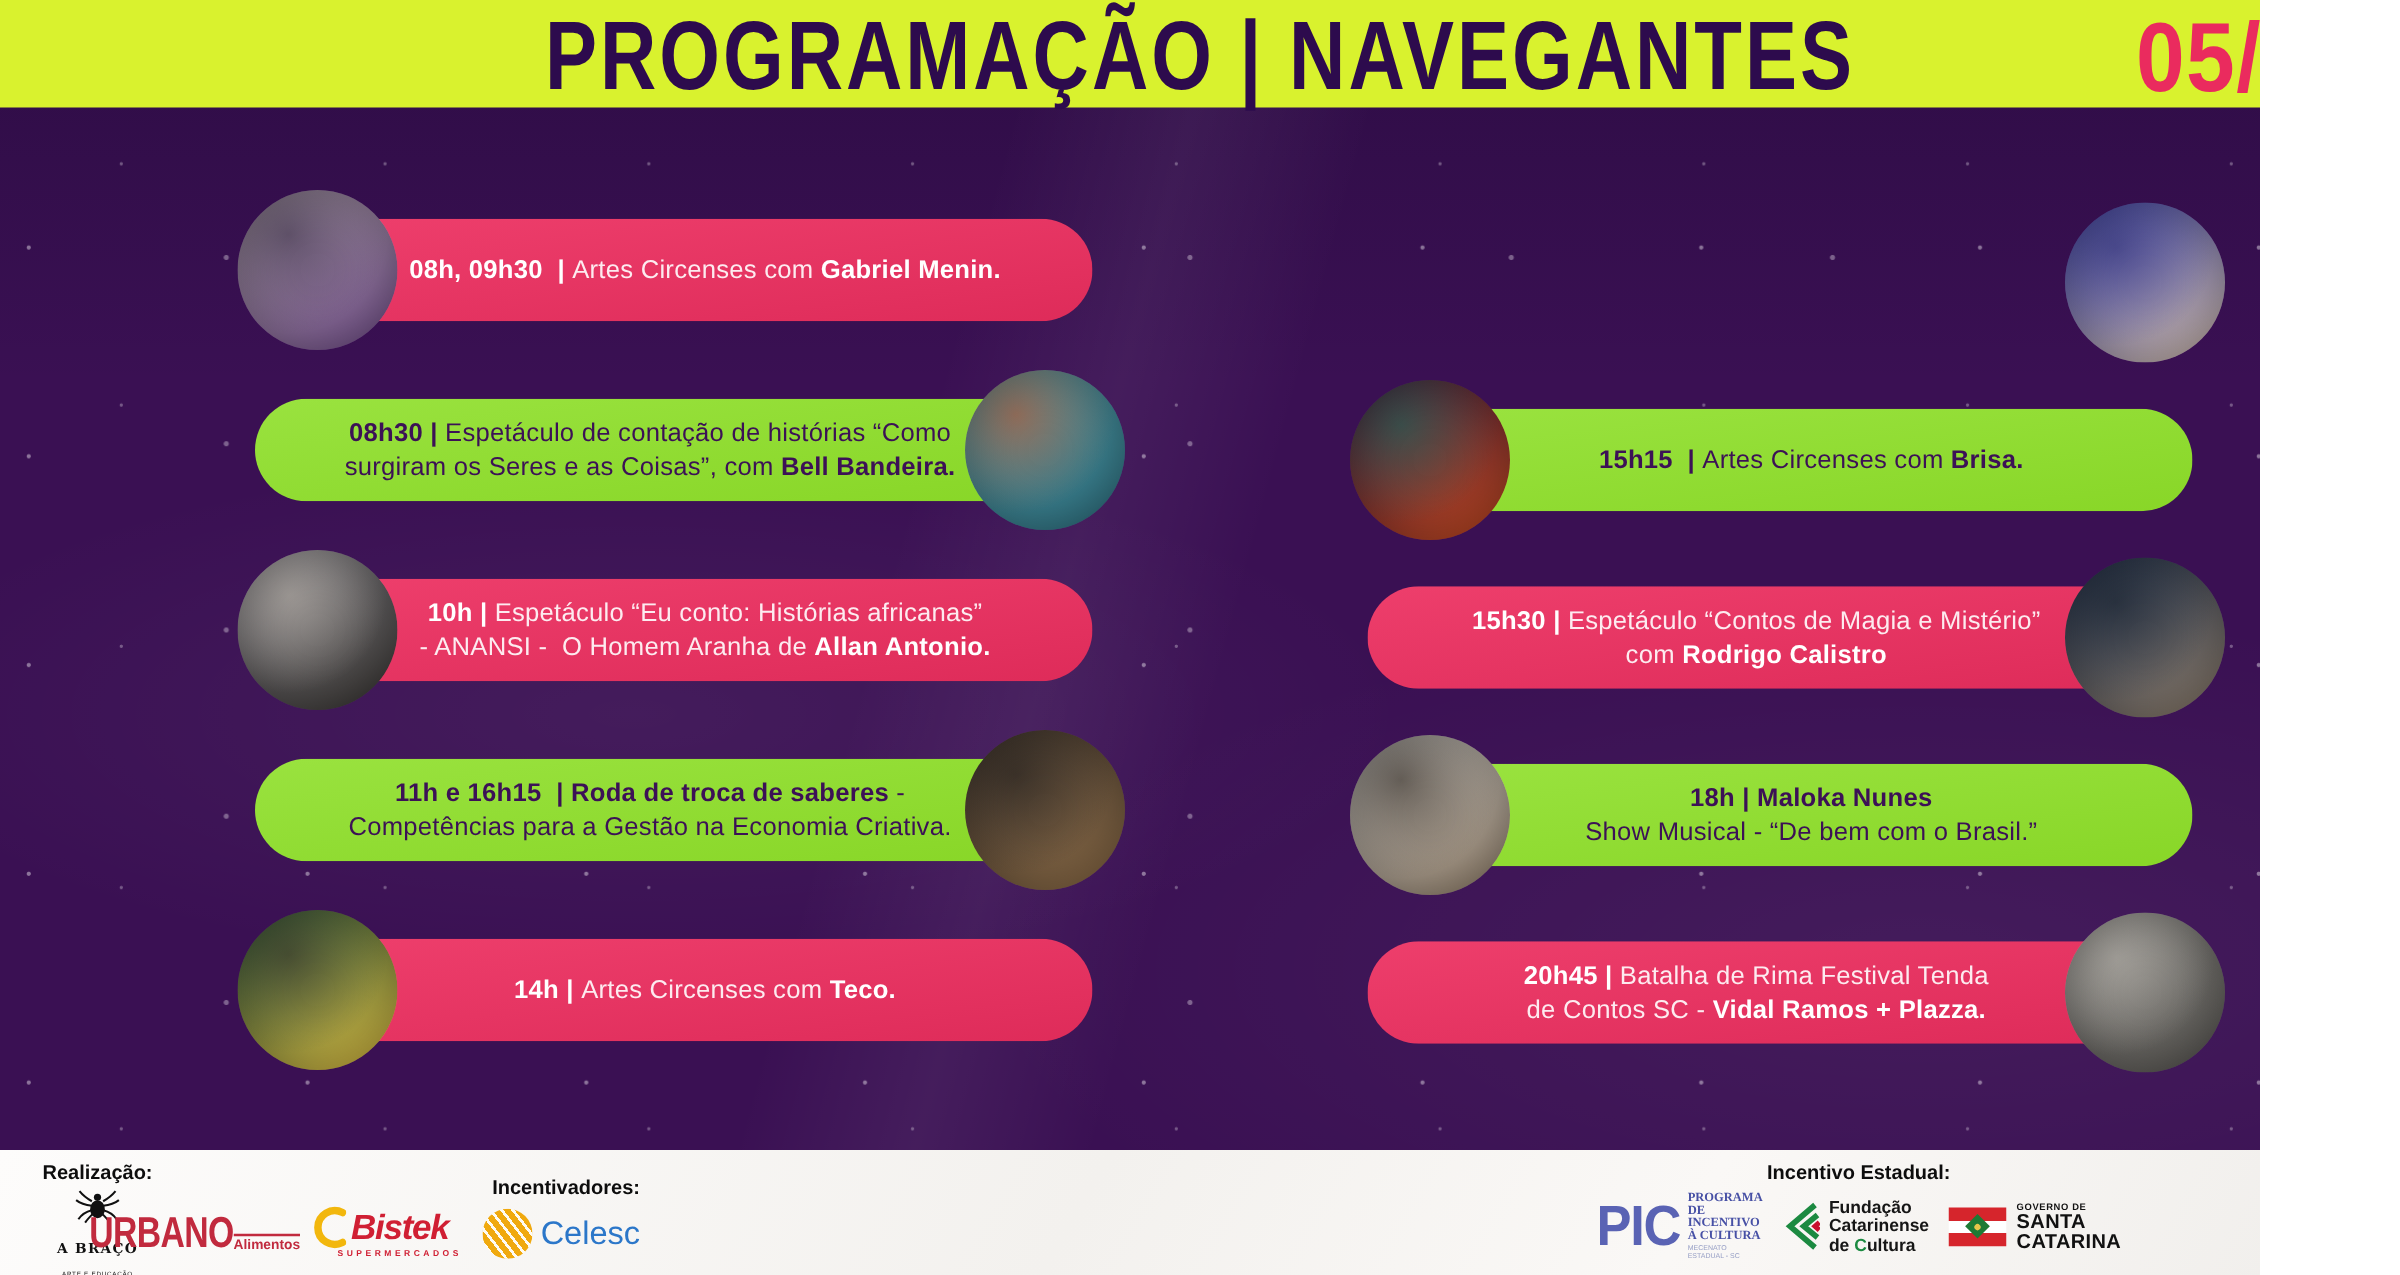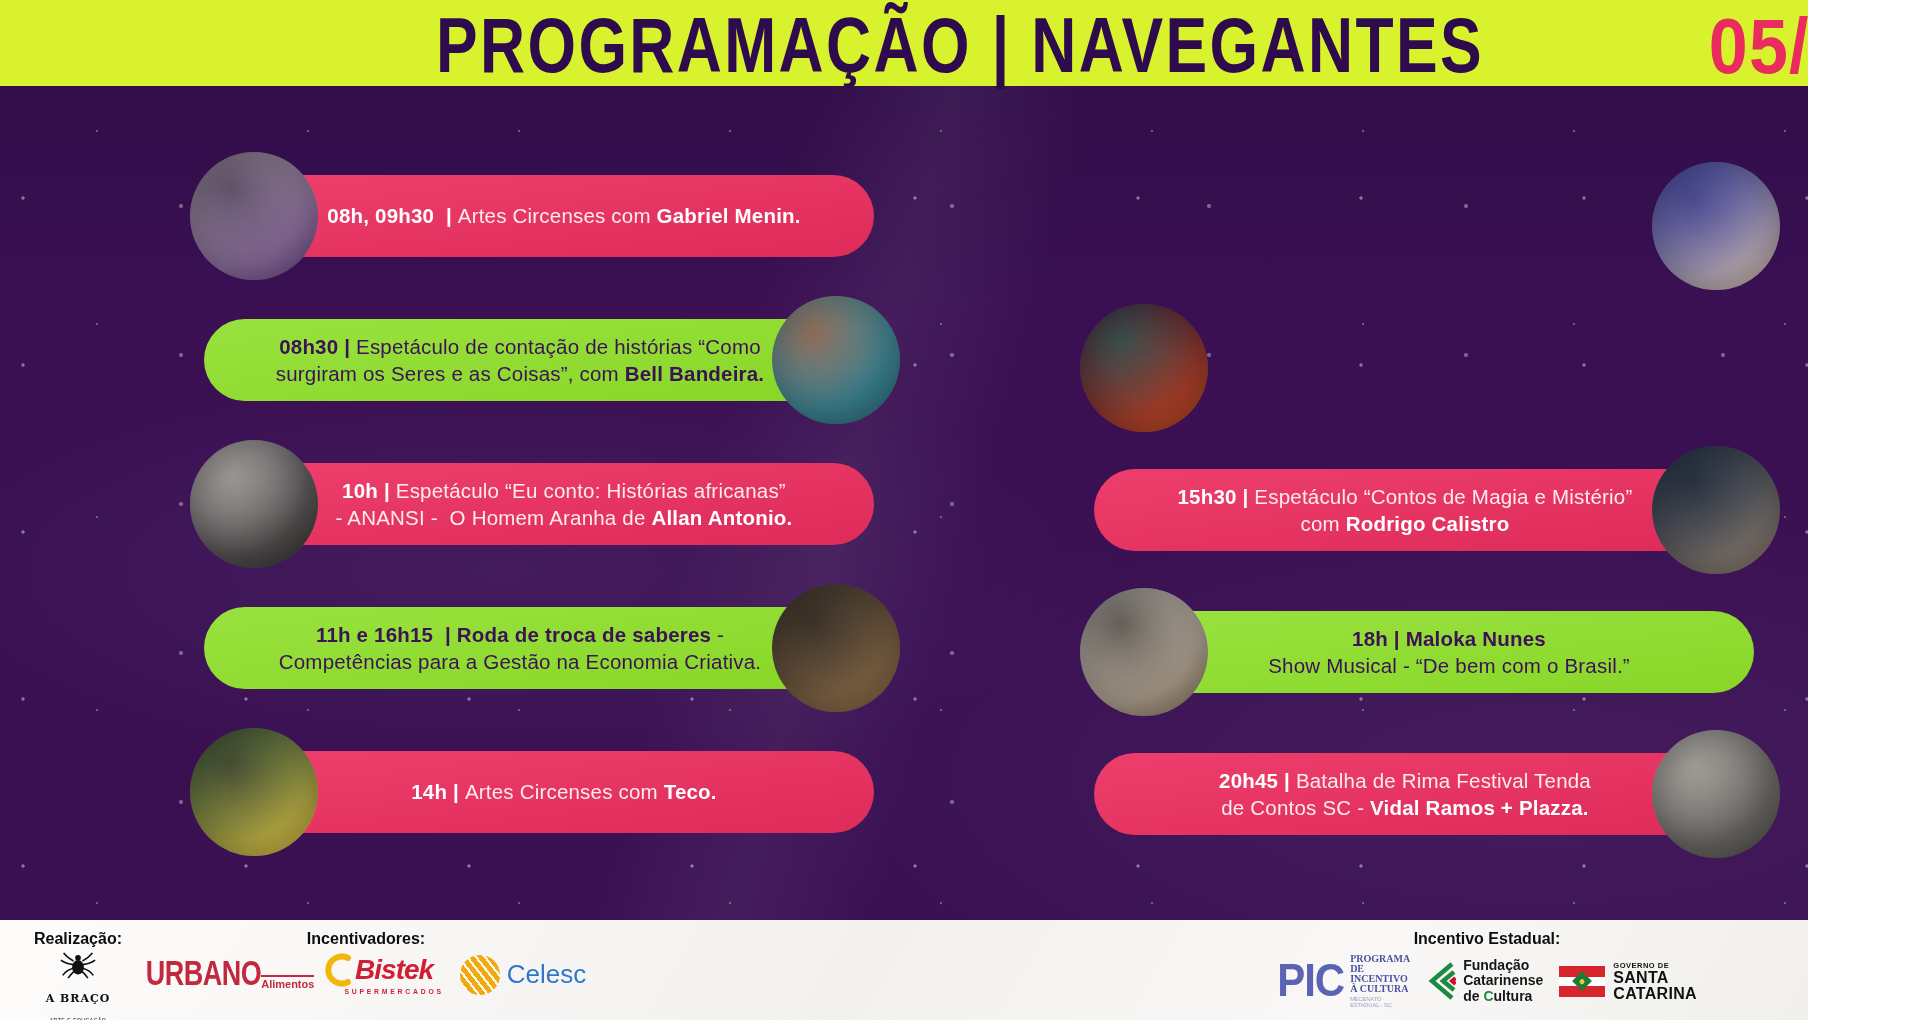--- a/index.html
+++ b/index.html
@@ -51,21 +51,21 @@
   .seg{font-weight:400;}
   .seg.b{font-weight:700;}
   .pill.pink .seg{color:rgba(255,255,255,.90);}
   .pill.pink .seg.b{color:#ffffff;}
   .pill.green .seg{color:var(--green-text,#3c1156);}
   
   .footer{position:absolute;left:0;top:920px;width:1920px;height:100px;
     background:linear-gradient(120deg,#fdfcfb 0%,#f3f1ee 45%,#faf8f6 70%,#efedea 100%);}
   .fgroup{position:absolute;display:flex;flex-direction:column;align-items:center;}
   #g-real{left:22px;top:10px;width:112px;}
-  #g-incent{left:220px;top:10px;width:292px;}
+  #g-incent{left:220px;top:22px;width:292px;align-items:flex-end;}
   #g-estad{left:1322px;top:10px;width:330px;}
   .flabel{font-size:16px;font-weight:bold;color:#0d0d0d;margin-bottom:3px;}
   .logo-row{display:flex;align-items:center;gap:16px;margin-top:3px;}
   
   .abraco{display:flex;flex-direction:column;align-items:center;margin-top:1px;gap:12px;}
   .abraco-name{font-family:"DejaVu Serif",serif;font-size:11px;font-weight:bold;color:#111;letter-spacing:1px;margin-top:1px;}
   .abraco-sub{font-size:5px;color:#111;letter-spacing:.6px;}
   
   .urbano{display:flex;flex-direction:row;align-items:flex-end;}
   .urbano-word{font-weight:bold;font-size:27px;color:#c12a3e;transform:scaleY(1.28);letter-spacing:-.5px;}
@@ -144,20 +144,23 @@
           <div class="pill-line"><span class="seg b">14h | </span><span class="seg">Artes Circenses com </span><span class="seg b">Teco.</span></div>
         </div>
         <div class="photo" title="smiling performer with hat giving thumbs up at Tenda de Contos banner" style="background: radial-gradient(circle at 32% 28%, rgba(51, 48, 42, 0.6), transparent 62%), linear-gradient(150deg, rgb(62, 107, 69), rgb(217, 185, 63));"></div>
       </div>
     </div>
   <div id="right-col" class="column">
       <div class="event-row photo-right">
         <div class="photo" title="storytelling duo in front of a colorful illustrated backdrop" style="background: radial-gradient(circle at 32% 28%, rgba(50, 50, 122, 0.6), transparent 62%), linear-gradient(150deg, rgb(79, 85, 184), rgb(205, 185, 168));"></div>
       </div>
       <div class="event-row photo-left">
+        <div class="pill green">
+          <div class="pill-line"><span class="seg b">15h15  | </span><span class="seg">Artes Circenses com </span><span class="seg b">Brisa.</span></div>
+        </div>
         <div class="photo" title="night performance scene with glowing colorful lights" style="background: radial-gradient(circle at 32% 28%, rgba(31, 106, 92, 0.6), transparent 62%), linear-gradient(150deg, rgb(71, 28, 63), rgb(194, 73, 31));"></div>
       </div>
       <div class="event-row photo-right">
         <div class="pill pink">
           <div class="pill-line"><span class="seg b">15h30 | </span><span class="seg">Espetáculo “Contos de Magia e Mistério”</span></div>
           <div class="pill-line"><span class="seg">com </span><span class="seg b">Rodrigo Calistro</span></div>
         </div>
         <div class="photo" title="bearded man with glasses on a dark blue background" style="background: radial-gradient(circle at 32% 28%, rgba(24, 34, 47, 0.6), transparent 62%), linear-gradient(150deg, rgb(44, 60, 88), rgb(140, 124, 106));"></div>
       </div>
       <div class="event-row photo-left">

